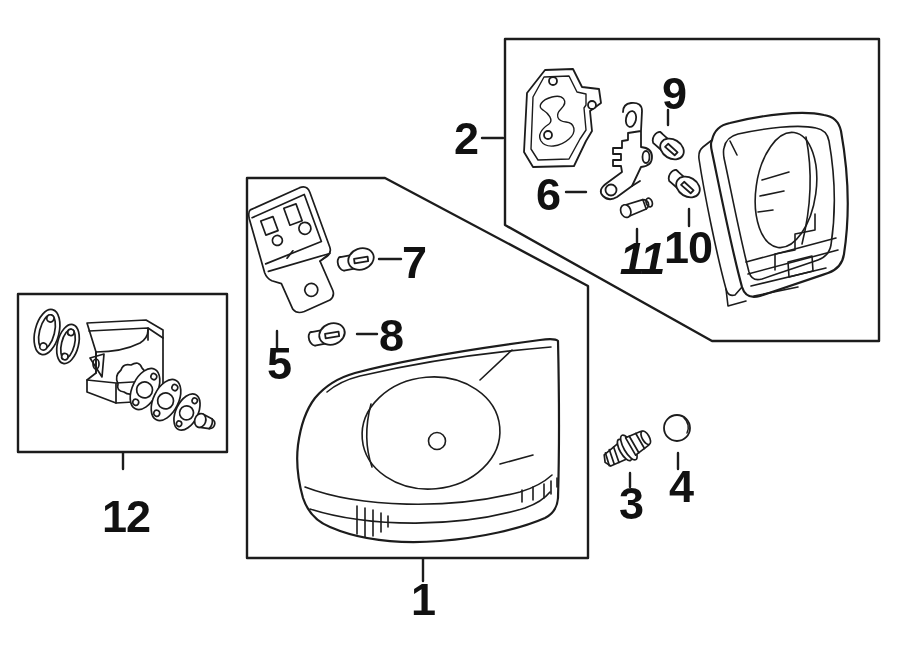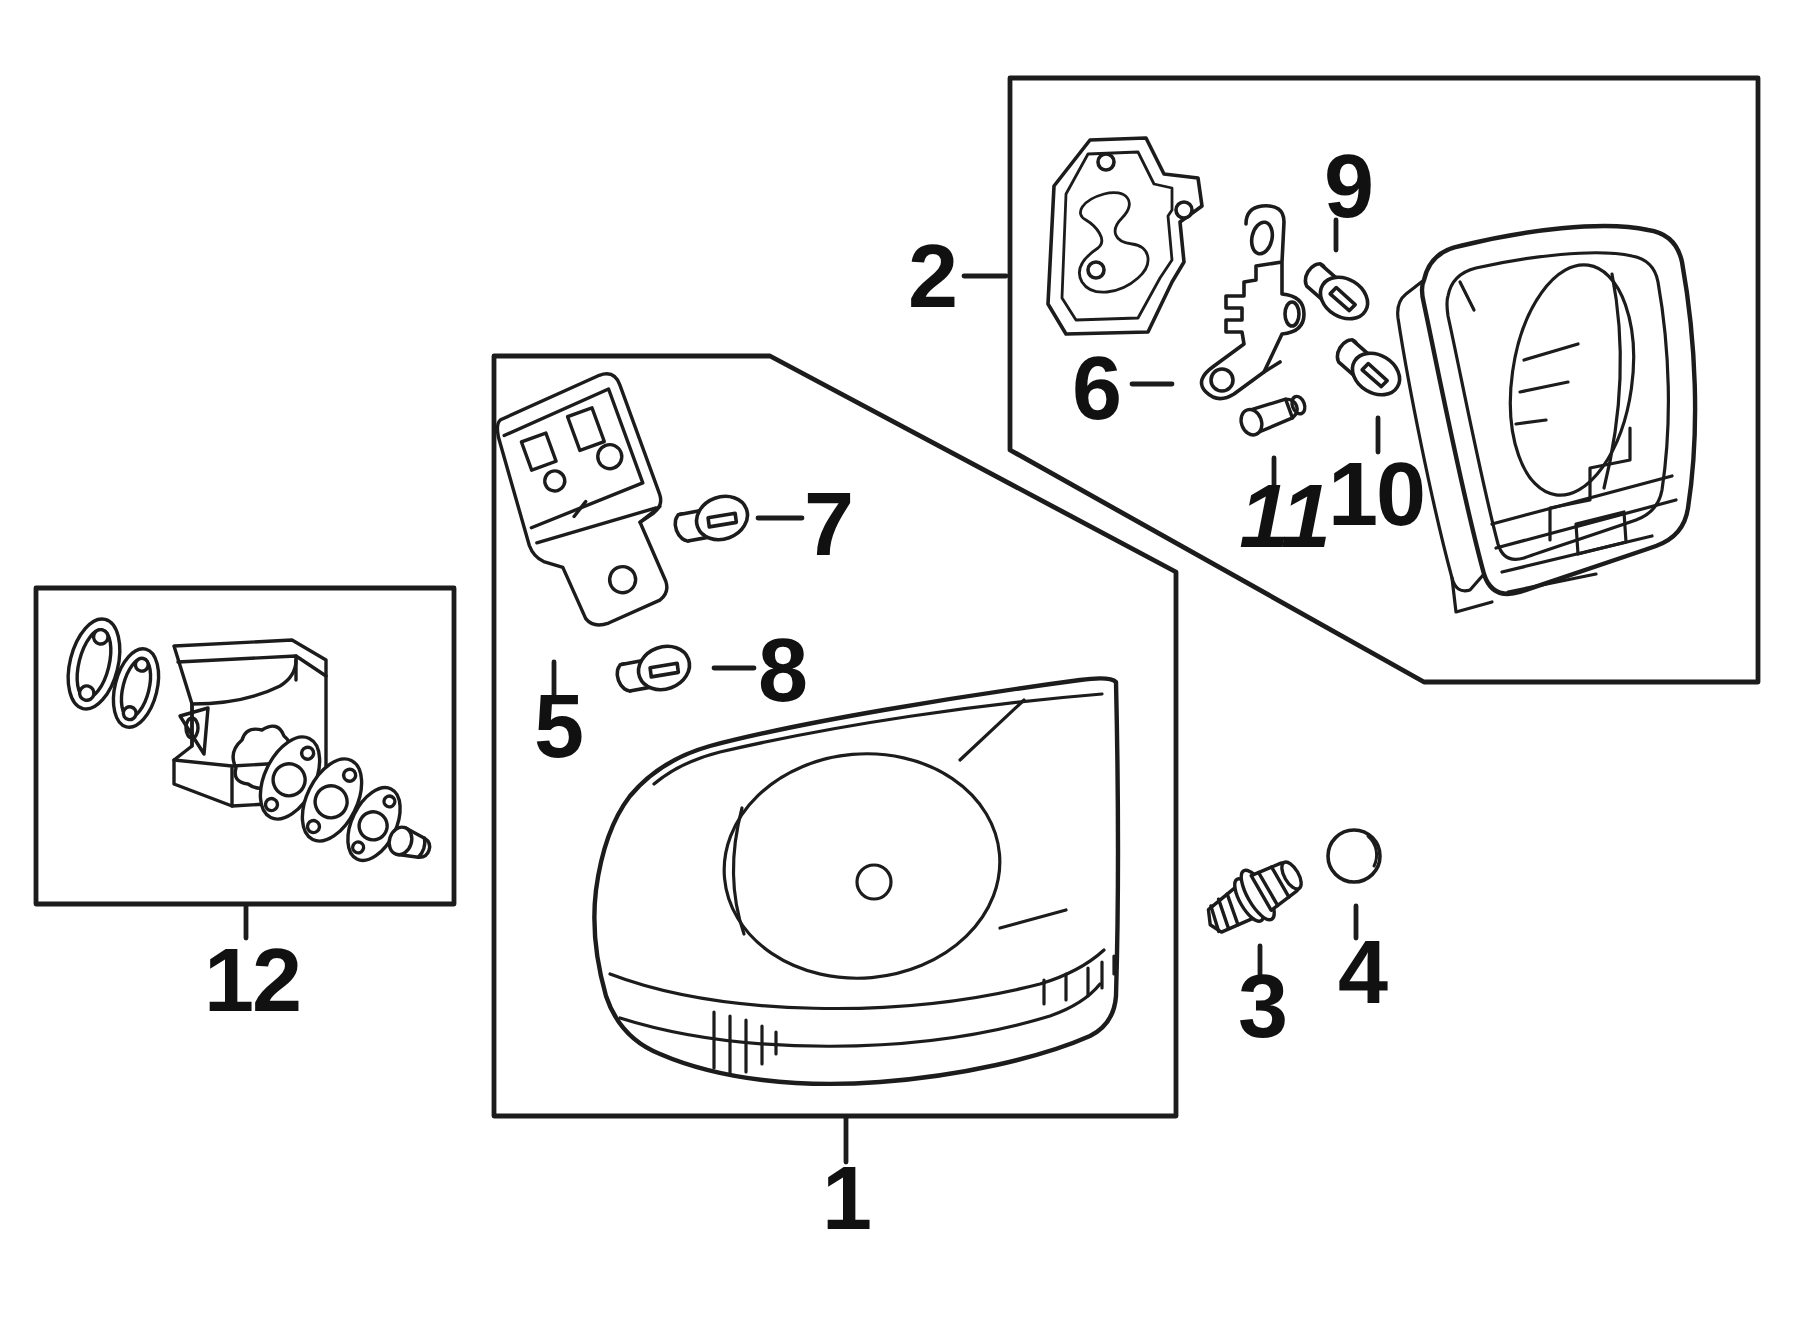--- a/index.html
+++ b/index.html
@@ -251,15 +251,15 @@
 <div class="callout" style="left:466px;top:138px;">2</div>
 <div class="callout" style="left:631px;top:503px;">3</div>
 <div class="callout" style="left:681px;top:486px;">4</div>
 <div class="callout" style="left:279px;top:363px;">5</div>
 <div class="callout" style="left:548px;top:194px;">6</div>
 <div class="callout" style="left:414px;top:262px;">7</div>
 <div class="callout" style="left:391px;top:335px;">8</div>
 <div class="callout" style="left:674px;top:93px;">9</div>
 <div class="callout" style="left:688px;top:247px;">10</div>
 <div class="callout" style="left:642px;top:258px;font-style:italic;">11</div>
-<div class="callout" style="left:126px;top:490px;">12</div>
+<div class="callout" style="left:126px;top:516px;">12</div>
 
 </div>
 
 </body></html>

